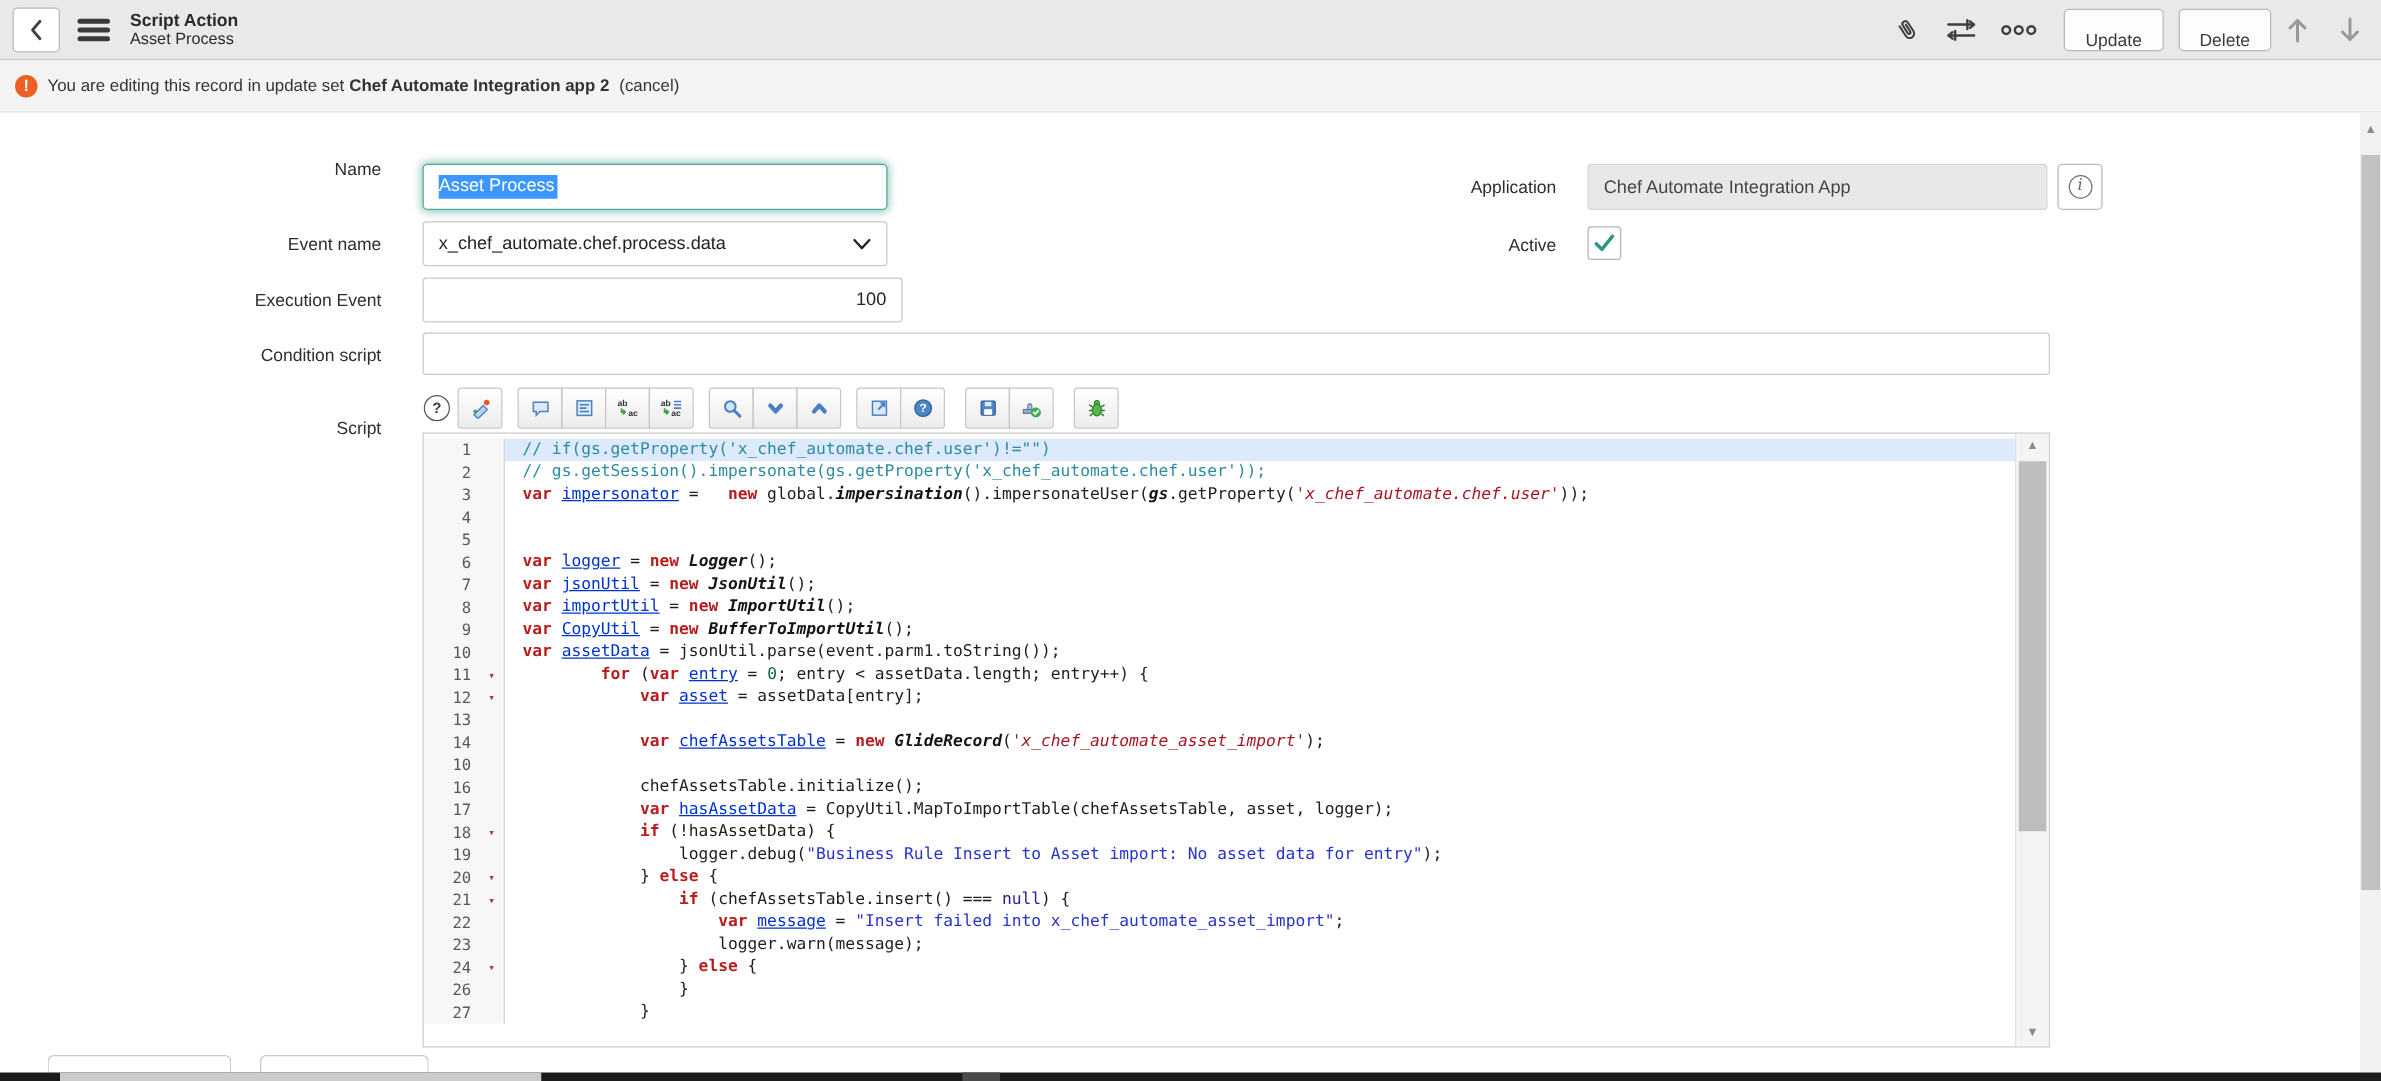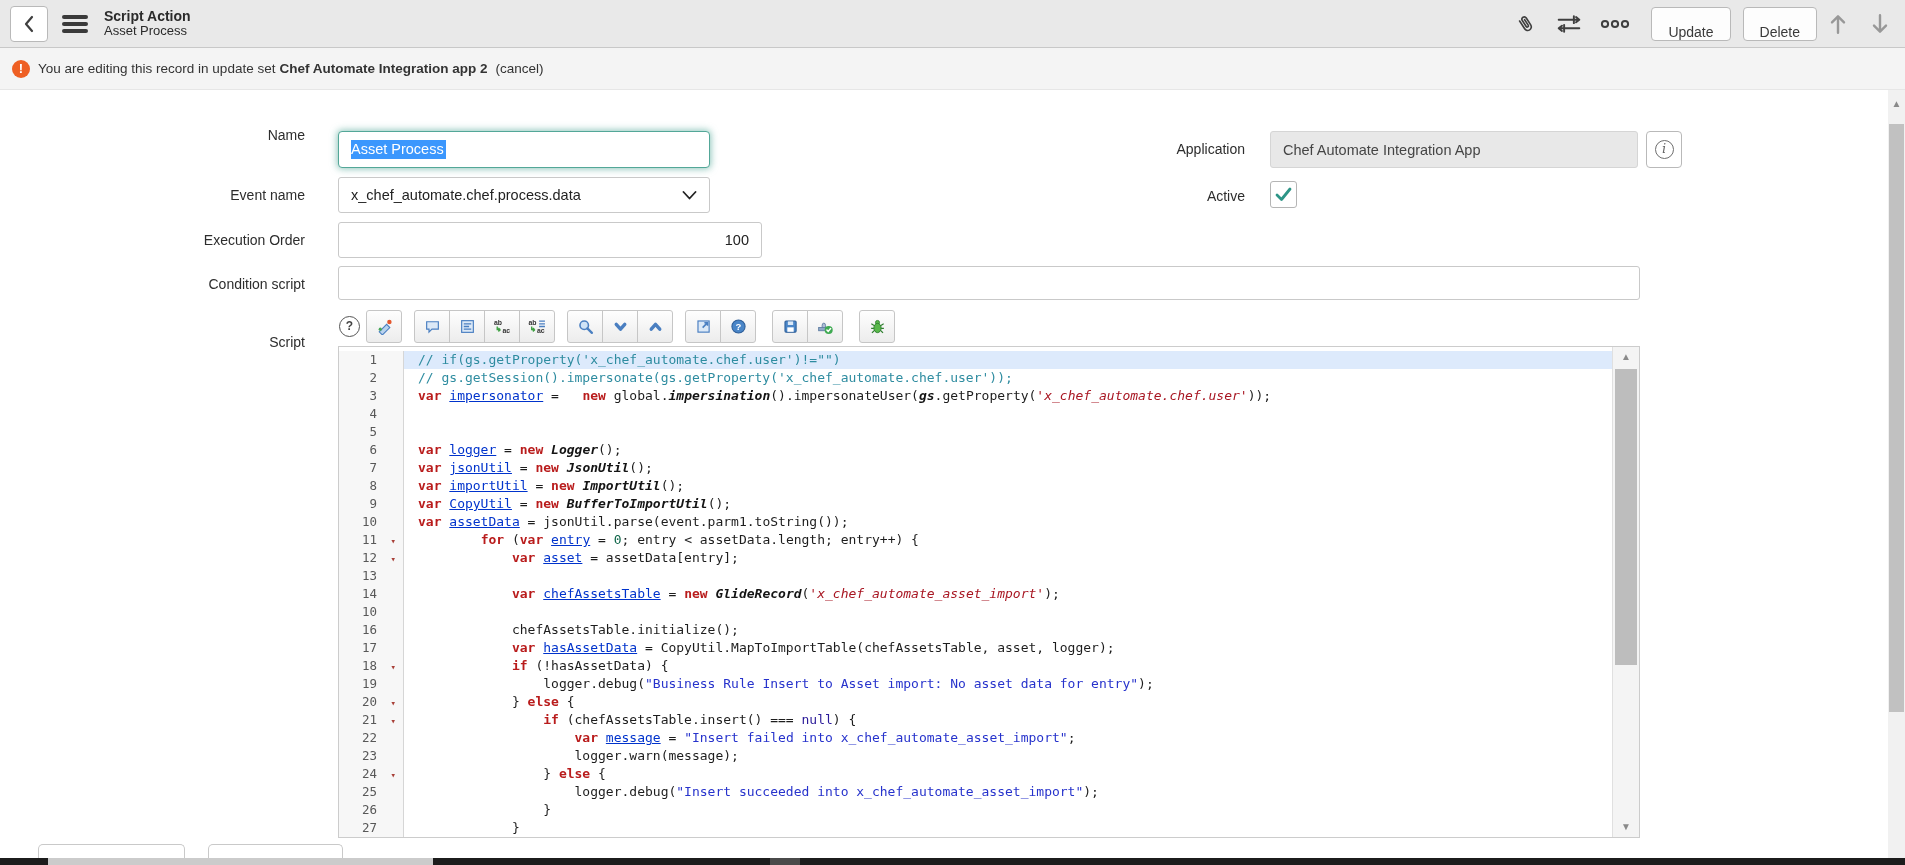--- a/index.html
+++ b/index.html
@@ -158,22 +158,22 @@
   </div>
 
   <div class="flabel" style="left:60px;top:187px;">Event name</div>
   <div class="inputbox selectbox" style="left:338px;top:177px;width:372px;height:36px;">
     <span>x_chef_automate.chef.process.data</span>
     <svg width="15" height="9" viewBox="0 0 15 9">
       <polyline points="1.5,1 7.5,7.5 13.5,1" fill="none" stroke="#222" stroke-width="1.8" stroke-linecap="round" stroke-linejoin="round"></polyline>
     </svg>
   </div>
 
-  <div class="flabel" style="left:60px;top:232px;">Execution Order</div>
-  <div class="inputbox right-align" style="left:338px;top:222px;width:424px;height:36px;">
+  <div class="flabel" style="left:60px;top:232px;">Execution Event</div>
+  <div class="inputbox right-align" style="left:338px;top:222px;width:384px;height:36px;">
     <span>100</span>
   </div>
 
   <div class="flabel" style="left:60px;top:276px;">Condition script</div>
   <div class="inputbox" style="left:338px;top:266px;width:1302px;height:34px;">
     <span></span>
   </div>
 
   <div class="flabel" style="left:60px;top:322px;margin-top:12px;">Script</div>
 
@@ -310,21 +310,20 @@
         <div class="ed-row"><div class="gut">10</div><div class="cd"></div></div>
         <div class="ed-row"><div class="gut">16</div><div class="cd">            chefAssetsTable.initialize();</div></div>
         <div class="ed-row"><div class="gut">17</div><div class="cd">            <span class="tk-kw">var</span> <span class="tk-def">hasAssetData</span> = CopyUtil.MapToImportTable(chefAssetsTable, asset, logger);</div></div>
         <div class="ed-row"><div class="gut">18<span class="fold">▾</span></div><div class="cd">            <span class="tk-kw">if</span> (!hasAssetData) {</div></div>
         <div class="ed-row"><div class="gut">19</div><div class="cd">                logger.debug(<span class="tk-dq">"Business Rule Insert to Asset import: No asset data for entry"</span>);</div></div>
         <div class="ed-row"><div class="gut">20<span class="fold">▾</span></div><div class="cd">            } <span class="tk-kw">else</span> {</div></div>
         <div class="ed-row"><div class="gut">21<span class="fold">▾</span></div><div class="cd">                <span class="tk-kw">if</span> (chefAssetsTable.insert() === <span class="tk-atom">null</span>) {</div></div>
         <div class="ed-row"><div class="gut">22</div><div class="cd">                    <span class="tk-kw">var</span> <span class="tk-def">message</span> = <span class="tk-dq">"Insert failed into x_chef_automate_asset_import"</span>;</div></div>
         <div class="ed-row"><div class="gut">23</div><div class="cd">                    logger.warn(message);</div></div>
         <div class="ed-row"><div class="gut">24<span class="fold">▾</span></div><div class="cd">                } <span class="tk-kw">else</span> {</div></div>
-        <div class="ed-row"><div class="gut">25</div><div class="cd">                    logger.debug(<span class="tk-dq">"Insert succeeded into x_chef_automate_asset_import"</span>);</div></div>
         <div class="ed-row"><div class="gut">26</div><div class="cd">                }</div></div>
         <div class="ed-row"><div class="gut">27</div><div class="cd">            }</div></div>
       </div>
     <div class="ed-sb">
       <div class="sb-arrow" style="top:2px;">▲</div>
       <div class="thumb"></div>
       <div class="sb-arrow" style="bottom:2px;">▼</div>
     </div>
   </div>
 

